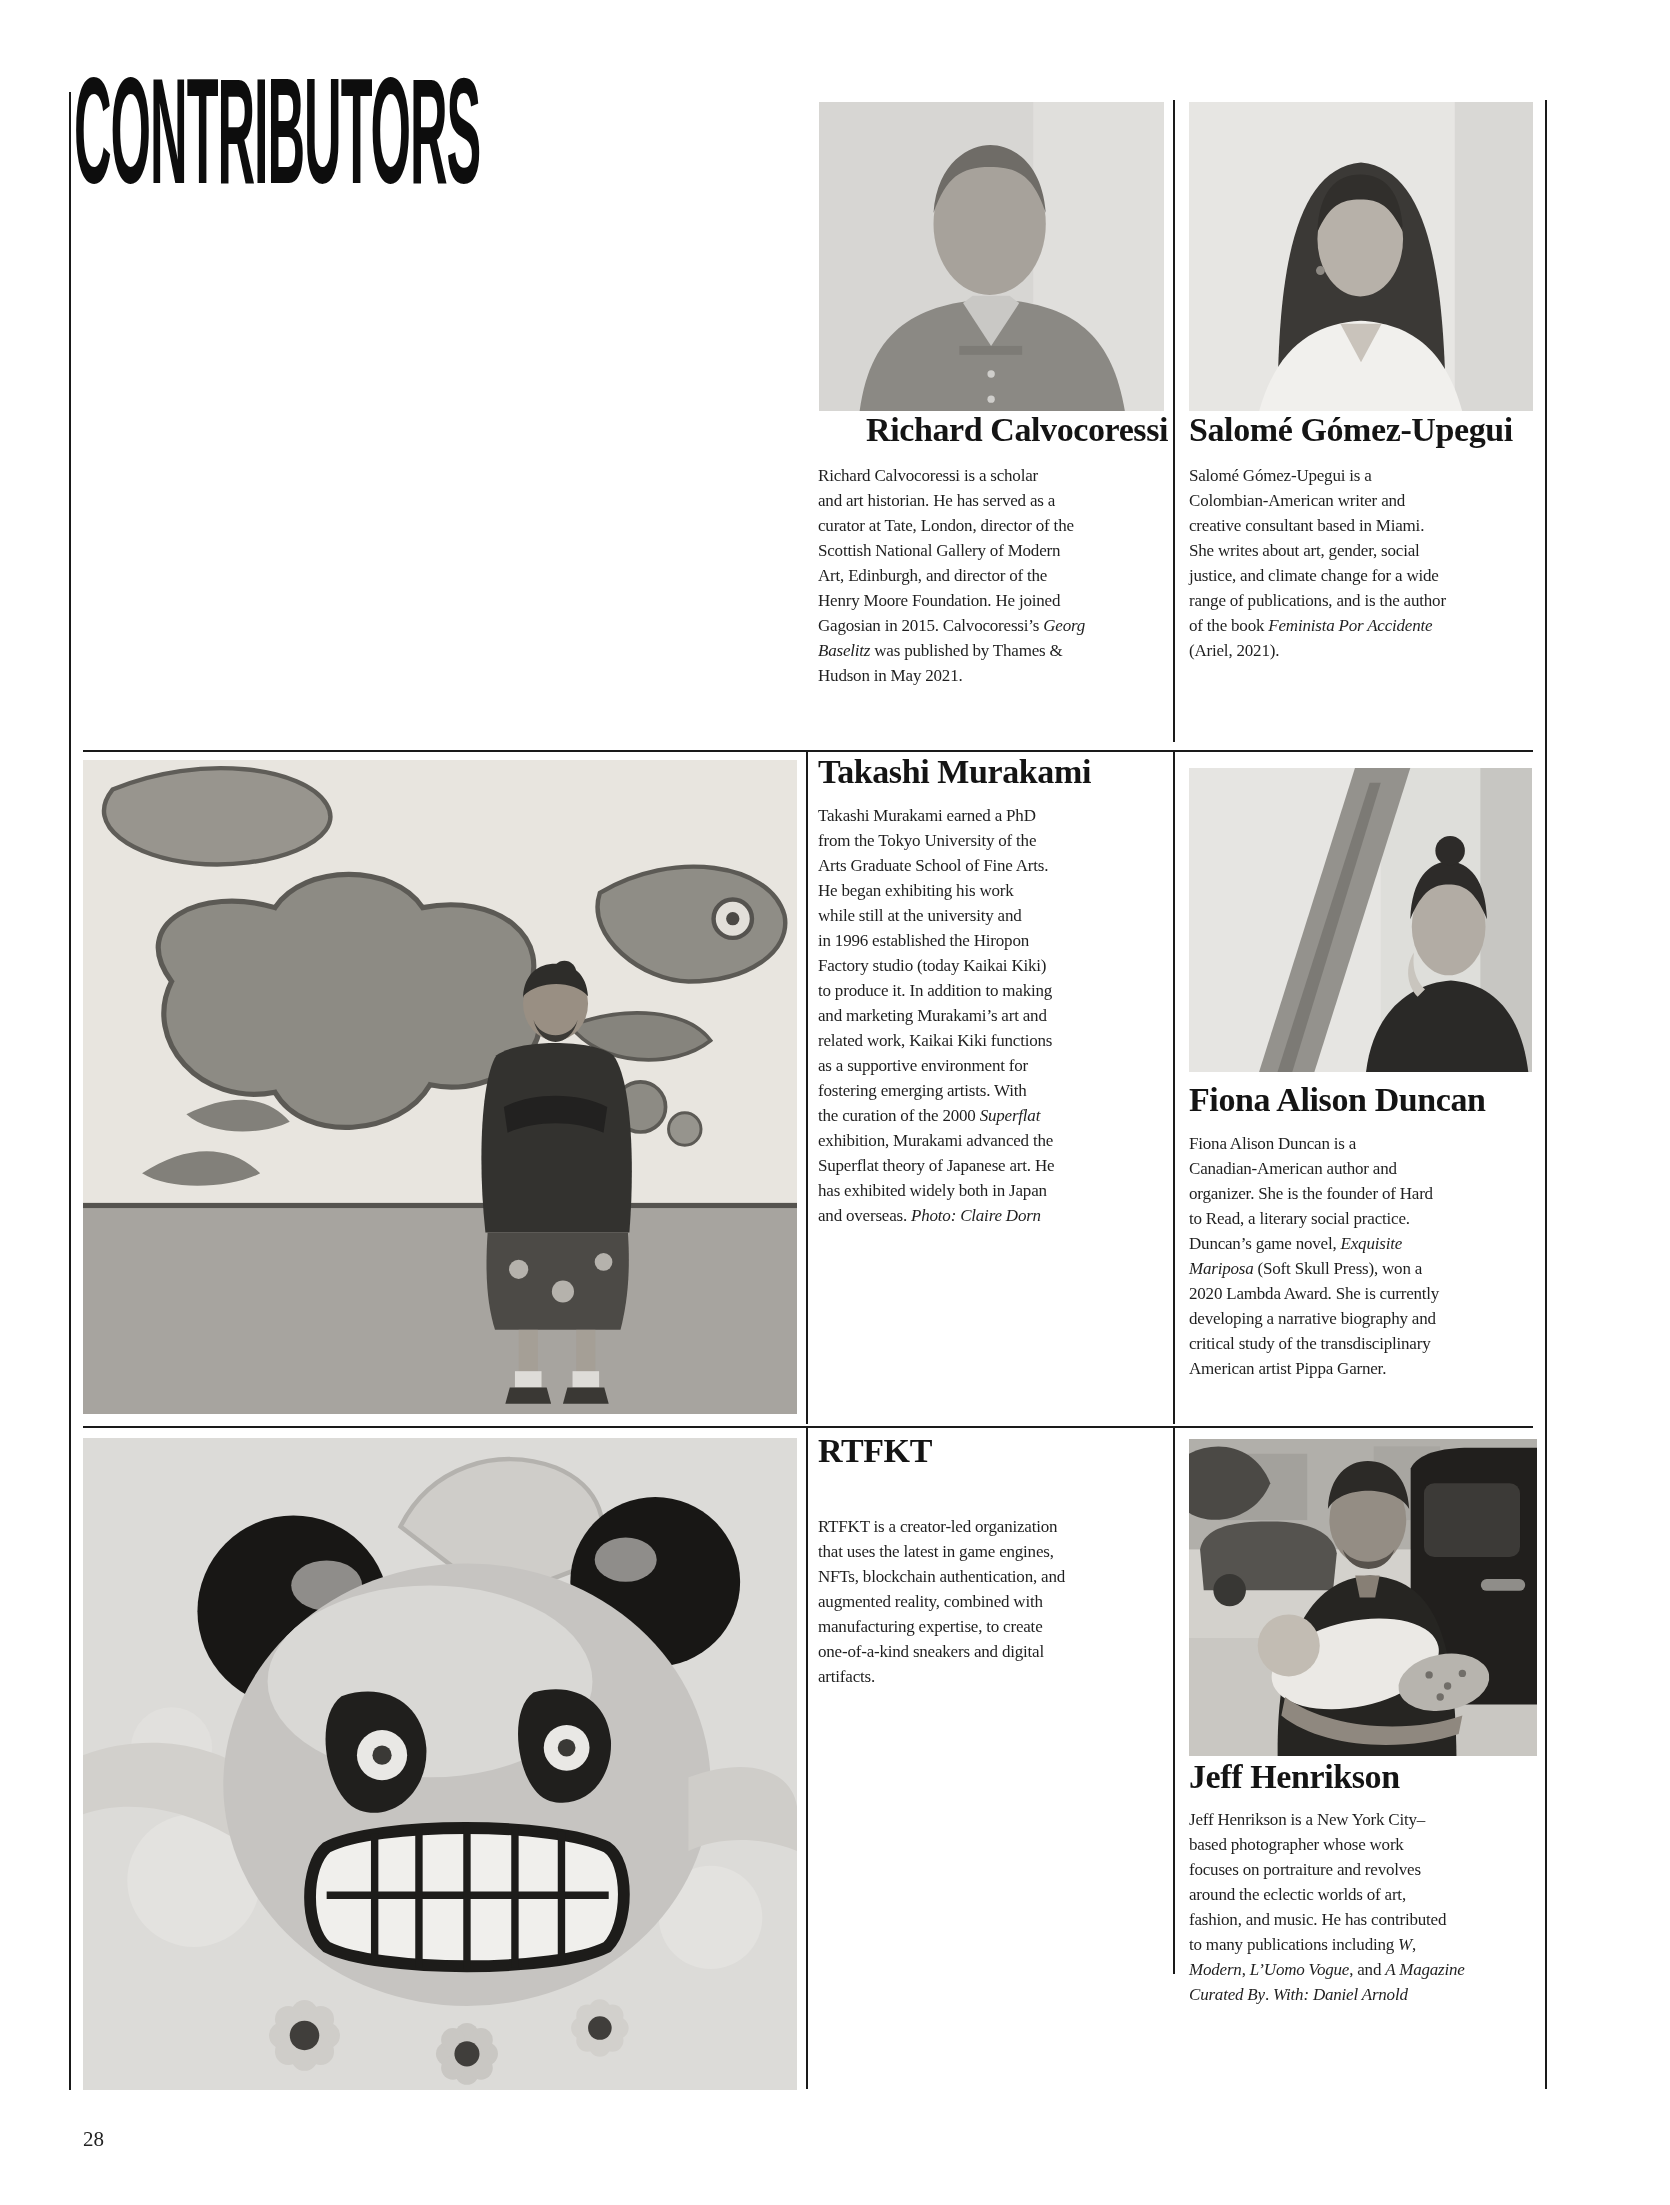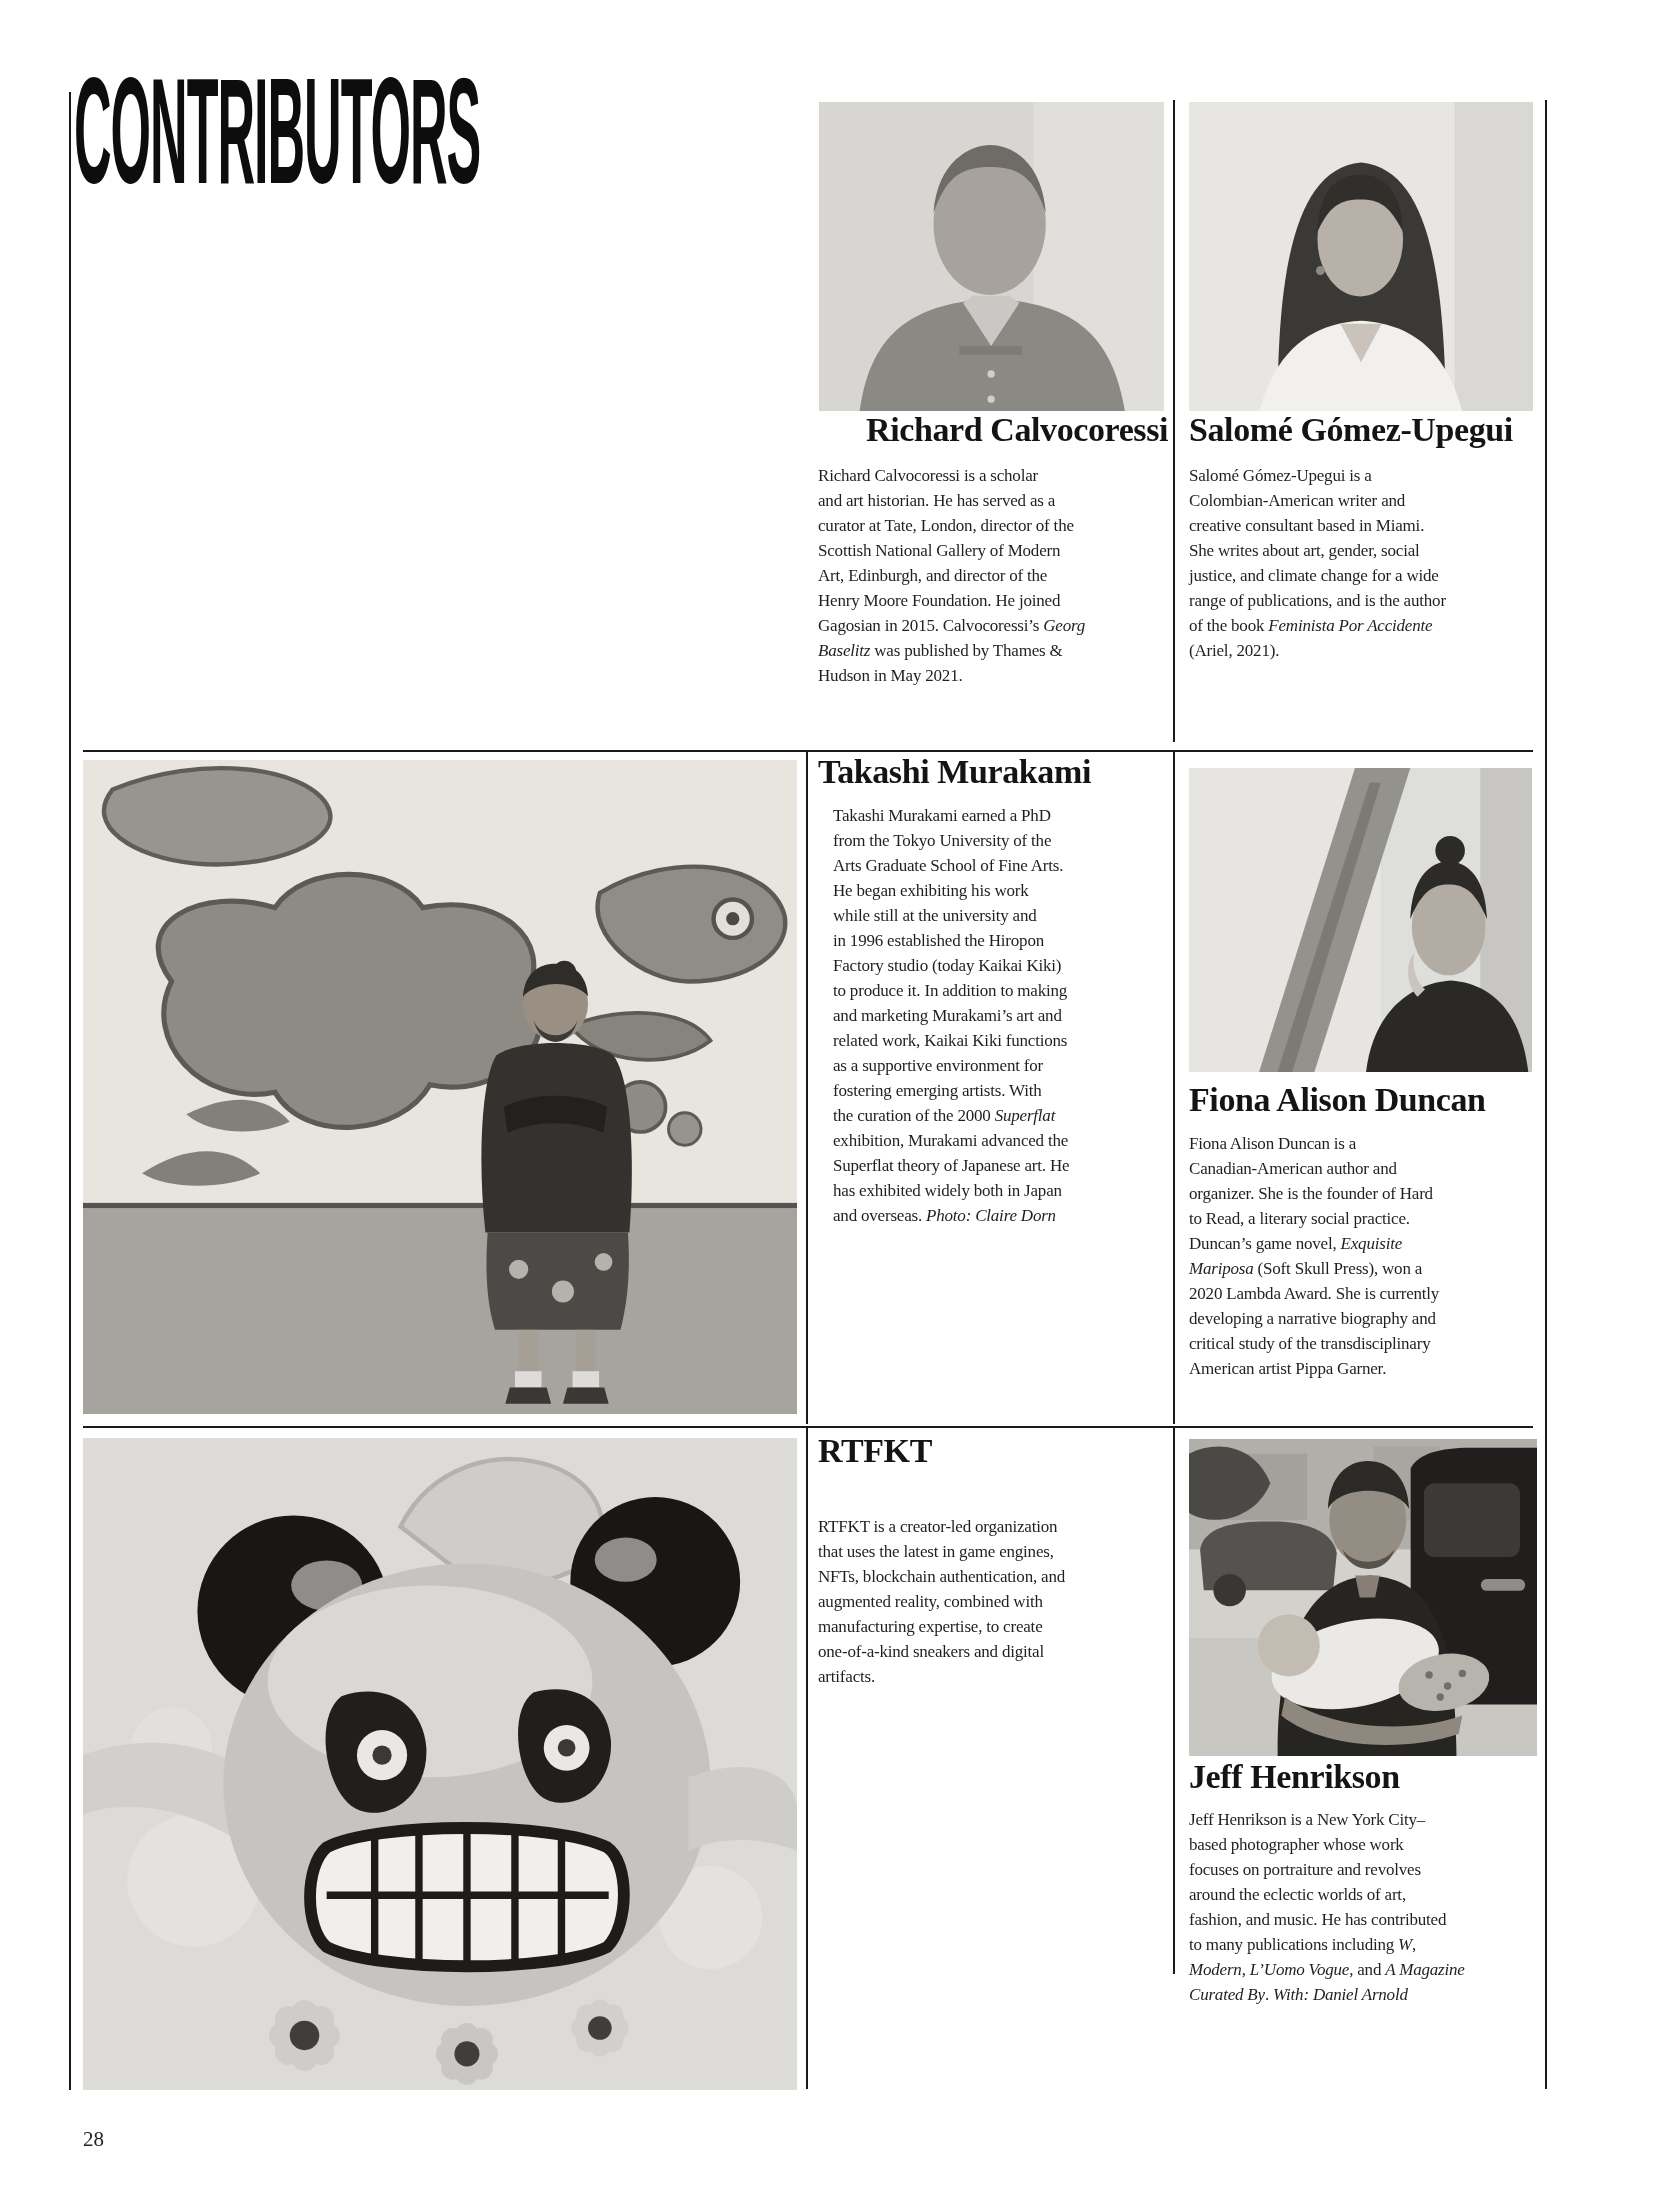--- a/index.html
+++ b/index.html
@@ -125,21 +125,21 @@
       <rect x="590" y="772" width="26" height="58" fill="#a59f96"></rect>
       <rect x="668" y="772" width="26" height="58" fill="#a59f96"></rect>
       <rect x="585" y="828" width="36" height="22" fill="#dedcd8"></rect>
       <rect x="663" y="828" width="36" height="22" fill="#dedcd8"></rect>
       <path d="M578,850 L628,850 L634,872 L572,872 Z" fill="#3a3834"></path>
       <path d="M656,850 L706,850 L712,872 L650,872 Z" fill="#3a3834"></path>
     </g>
   </svg>
 </div>
 <div class="name" style="left:818px;top:754px;">Takashi Murakami</div>
-<div class="bio" style="left:818px;top:803px;margin-left:15px;"><span>Takashi Murakami earned a PhD
+<div class="bio" style="left:818px;top:803px;"><span>Takashi Murakami earned a PhD
 from the Tokyo University of the
 Arts Graduate School of Fine Arts.
 He began exhibiting his work
 while still at the university and
 in 1996 established the Hiropon
 Factory studio (today Kaikai Kiki)
 to produce it. In addition to making
 and marketing Murakami’s art and
 related work, Kaikai Kiki functions
 as a supportive environment for

